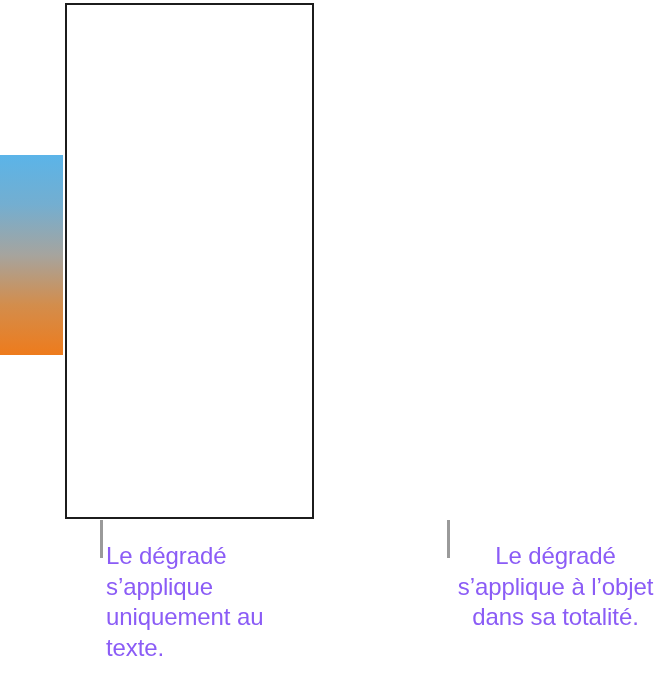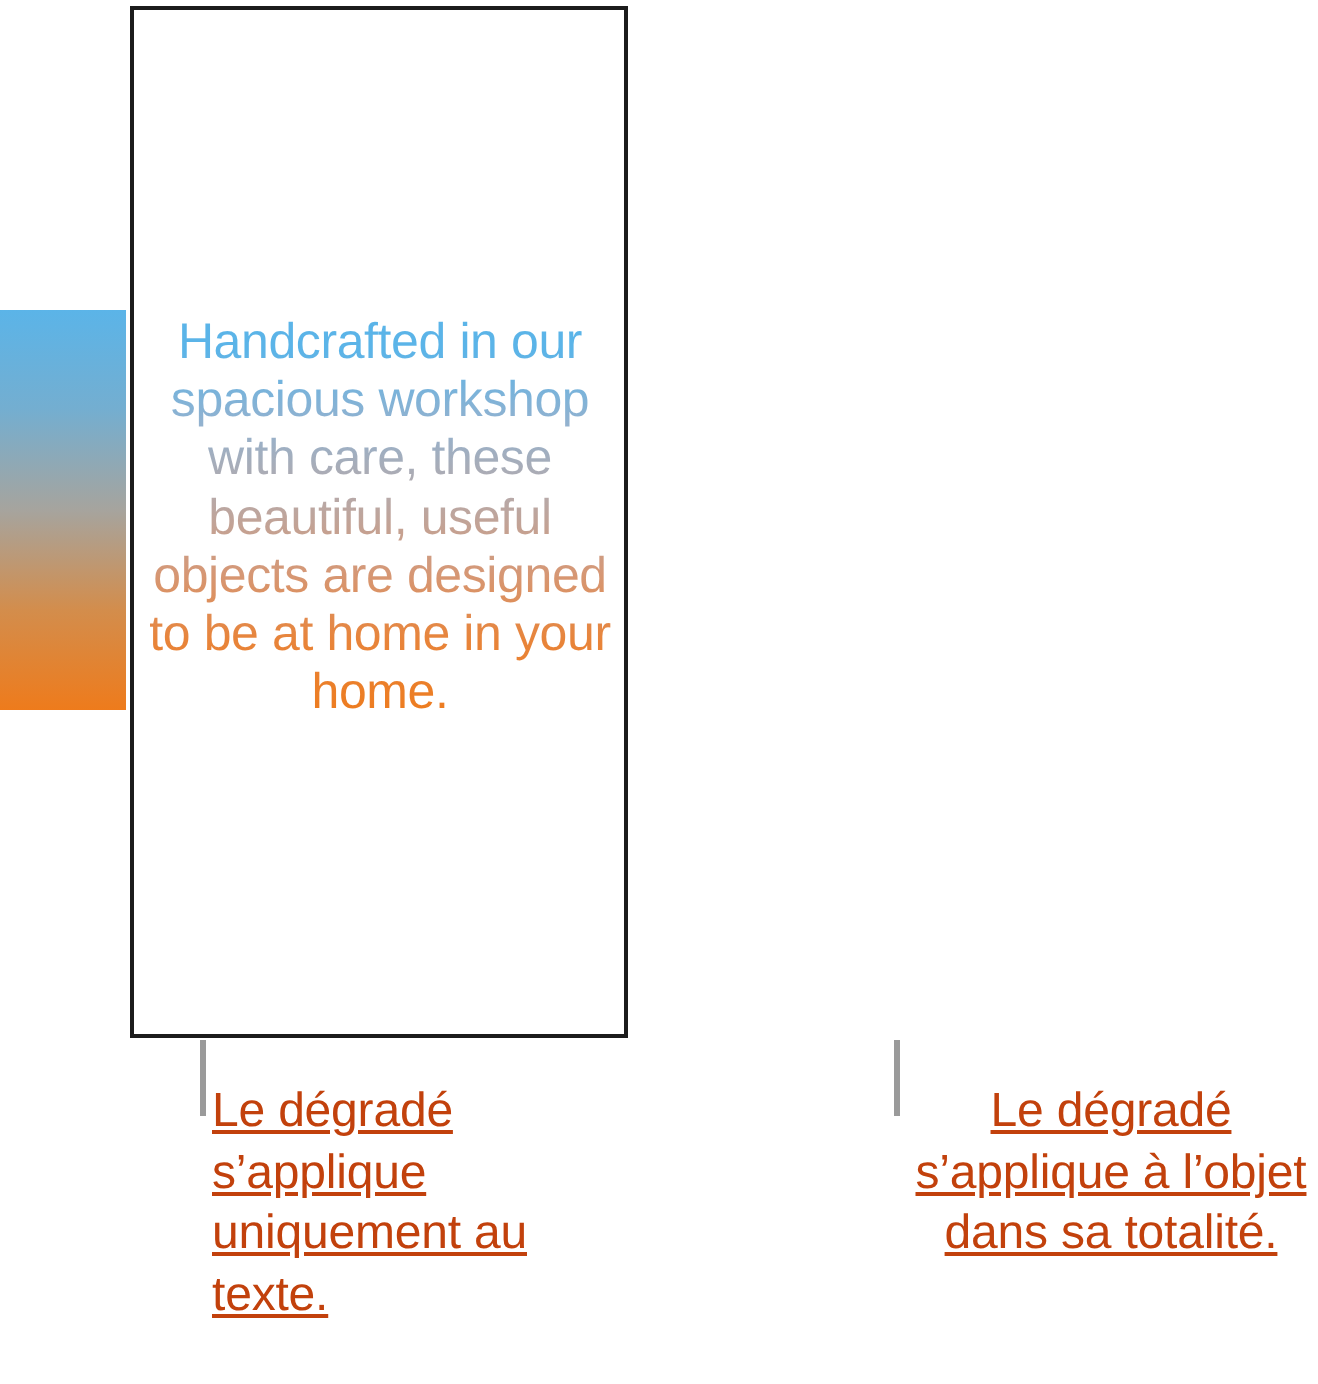--- a/index.html
+++ b/index.html
@@ -73,39 +73,37 @@
     background: #9a9a9a;
   }
   .leader-left  { left: 100px; top: 520px; height: 38px; }
   .leader-right { left: 447px; top: 520px; height: 38px; }
 
   
   .caption {
     position: absolute;
     font-size: 24px;
     line-height: 30.5px;
-    color: #c2410c;
+    color: #8b5cf6;
     white-space: pre-line;
     font-family: "Liberation Sans", sans-serif;
     letter-spacing: -0.1px;
-    text-decoration: underline;
   }
   .caption-left  { left: 106px; top: 541px; width: 215px; }
   .caption-right { left: 452px; top: 541px; width: 207px; text-align: center; }
 </style>
 </head>
 <body>
 
 <div class="panel panel-left">
 
   <div class="shape-box shape-box-left"></div>
 
   <div class="swatch swatch-left" style="background-image:linear-gradient(180deg,#5bb4e8 0%,#74aed0 25%,#a6a49e 50%,#d38d4c 75%,#ee7b1c 100%);"></div>
 
-  <div class="sample-text sample-text-left grad-text">Handcrafted in our spacious workshop with care, these beautiful, useful objects are designed to be at home in your home.</div>
 
 </div>
 
 <div class="panel panel-right">
 
   
 
   
 
   

